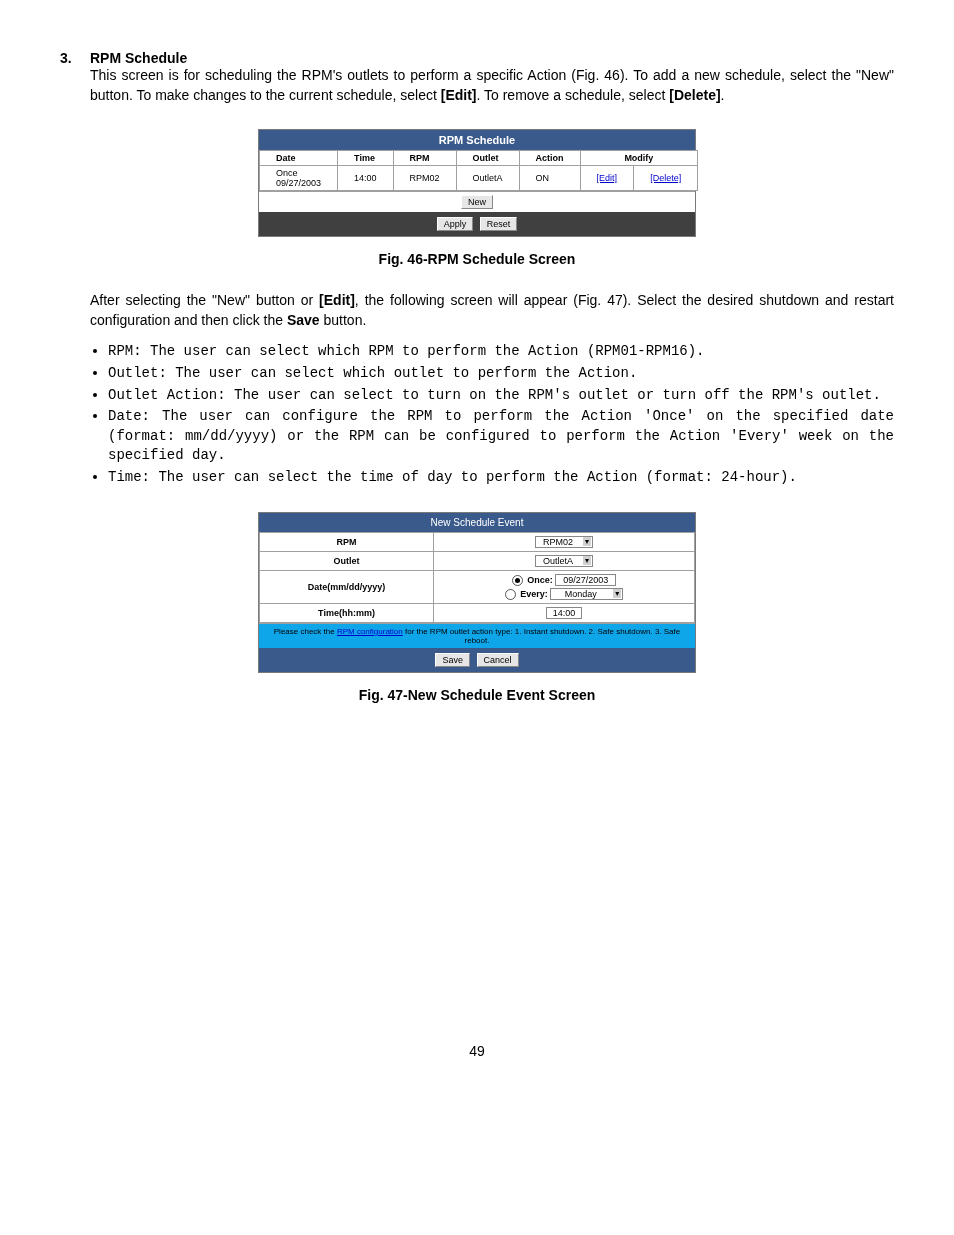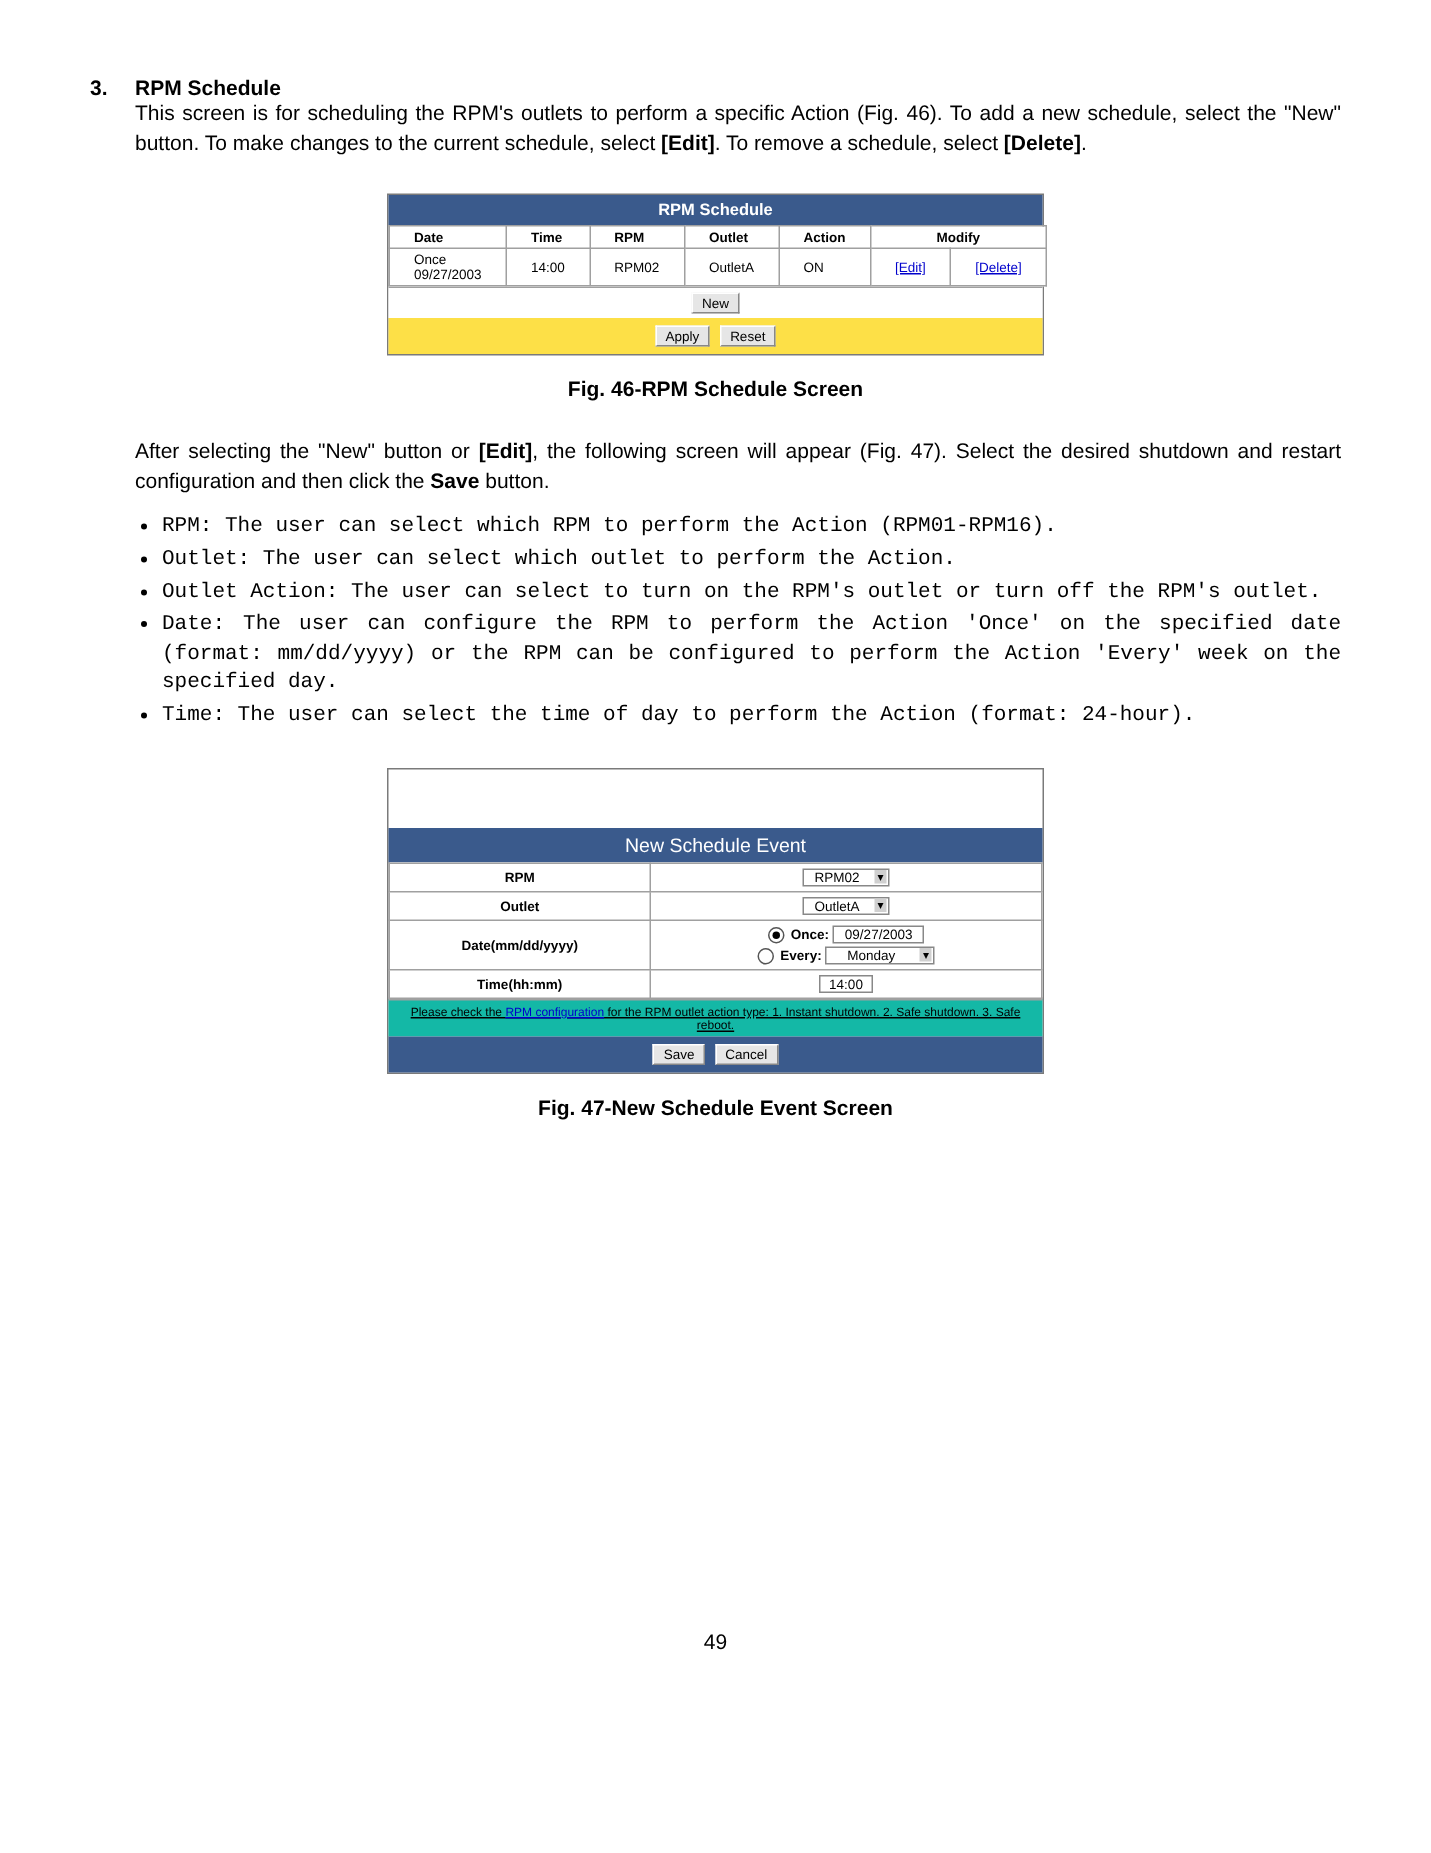--- a/index.html
+++ b/index.html
@@ -35,36 +35,36 @@
   }
   .panel1 table { width:100%; border-collapse:collapse; }
   .panel1 th, .panel1 td {
     border:1px solid #a0a0a0; padding:2px 16px; text-align:left; background:#fff;
   }
   .panel1 th { font-weight:bold; }
   .panel1 th.center { text-align:center; }
   .panel1 .linkcell { color:#0000cc; text-decoration:underline; text-align:center; }
   .panel1 .btnrow { background:#fff; padding:3px; text-align:center; border-top:1px solid #a0a0a0;}
   .panel1 .bluebtnrow {
-    background:#fde047; text-align:center; padding:5px;
+    background:#404040; text-align:center; padding:5px;
   }
   .oldbtn {
     font-size:9px; padding:1px 6px; background:#e6e6e6;
     border:1px solid #888; border-top-color:#fff; border-left-color:#fff;
     display:inline-block; margin:0 2px;
   }
 
   
   .panel2 {
     width:436px; margin:0 auto; border:1px solid #7a7a7a;
     font-size:9px; font-family:Arial, sans-serif;
   }
   .panel2 .titlebar {
     background:#3a5a8c; color:#fff; text-align:center;
-    padding:4px 0; font-size:13px;margin-top:39px;
+    padding:4px 0; font-size:10px;
   }
   .panel2 table { width:100%; border-collapse:collapse; }
   .panel2 td.label {
     border:1px solid #a0a0a0; padding:3px 5px; font-weight:bold; width:40%; background:#fff;
   }
   .panel2 td.val {
     border:1px solid #a0a0a0; padding:3px 5px; background:#fff;
   }
   .sel {
     border:1px solid #888; background:#fff; font-size:9px; padding:0 14px 0 2px;
@@ -73,21 +73,21 @@
   .sel::after {
     content:"▾"; position:absolute; right:1px; top:0; font-size:8px;
     background:#d0d0d0; padding:0 2px;
   }
   .txtin {
     border:1px solid #888; background:#fff; font-size:9px; padding:0 2px;
     display:inline-block; min-width:55px;
   }
   .radio { display:inline-block; width:9px; height:9px; border:1px solid #555; border-radius:50%; vertical-align:middle; margin-right:2px; position:relative; }
   .radio.checked::after { content:""; position:absolute; width:5px; height:5px; background:#000; border-radius:50%; top:2px; left:2px; }
-  .note { font-size:8px; padding:3px 5px; background:#14b8a6; border-top:1px solid #a0a0a0;text-decoration:underline;}
+  .note { font-size:8px; padding:3px 5px; background:#0ea5e9; border-top:1px solid #a0a0a0;}
   .note a { color:#0000cc; text-decoration:underline; }
 </style>
 </head>
 <body>
 
 <div class="heading-row">
   <div class="heading-num">3.</div>
   <div class="heading-title">RPM Schedule</div>
 </div>
 

